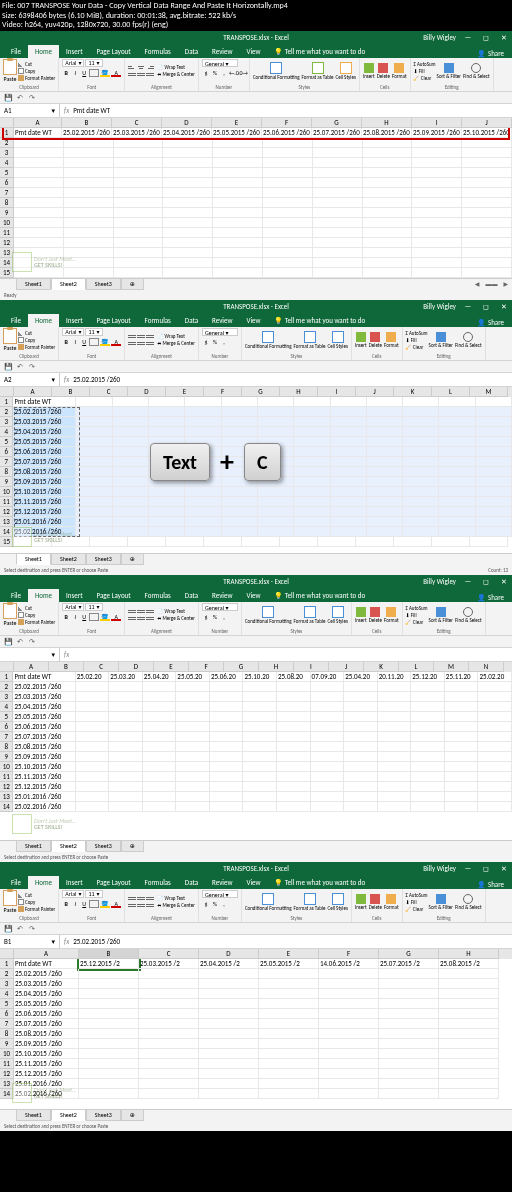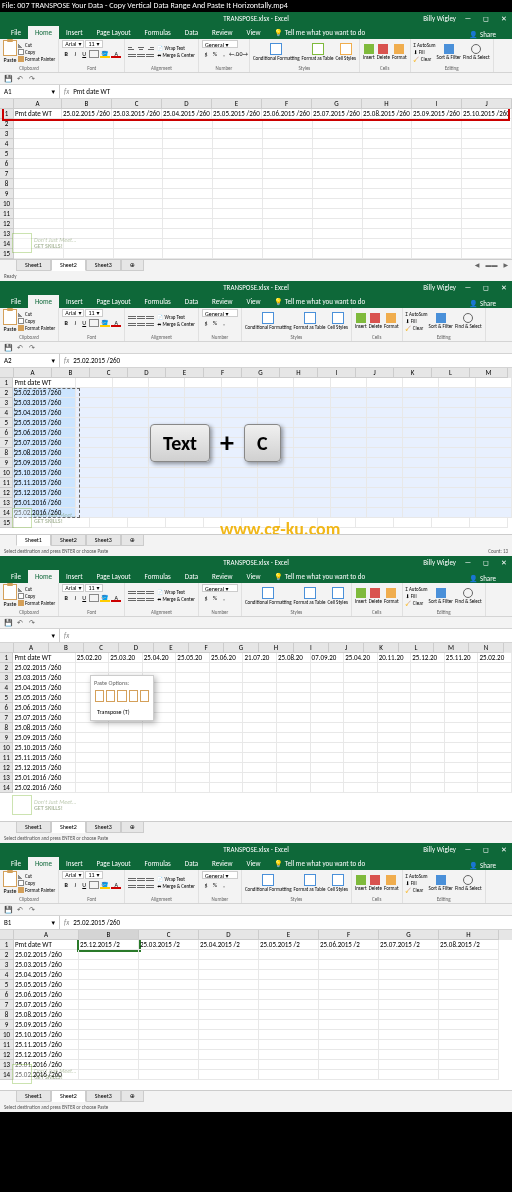--- a/index.html
+++ b/index.html
@@ -7,21 +7,21 @@
 .vidinfo{background:#000;color:#fff;font-size:8px;padding:1px 2px;font-family:Arial,sans-serif;line-height:1.2}
 .vidinfo div{white-space:nowrap}
 .excel-window{width:512px;position:relative}
 .title-bar{background:#0e6839;height:14px;display:flex;align-items:center;justify-content:space-between;font-size:7px;color:#fff}
 .title-center{position:absolute;left:50%;transform:translateX(-50%)}
 .title-right{display:flex;align-items:center;gap:6px;margin-right:2px}
 .tb-btn{width:12px;text-align:center}
 .menu-bar{background:#0e6839;height:13px;display:flex;align-items:flex-end;padding-left:4px;font-size:7px;color:#fff}
 .menu-item{padding:2px 7px 2px}
 .menu-item.active{background:#f3f3f3;color:#0e6839}
-.menu-right{margin-left:auto;display:flex;align-items:center;color:#fff;gap:4px;padding-right:16px}
+.menu-right{margin-left:auto;display:flex;align-items:center;color:#fff;gap:4px;padding-right:8px}
 .ribbon{background:#f3f3f3;height:34px;display:flex;border-bottom:1px solid #d4d4d4;font-size:6px;overflow:hidden}
 .ribbon-group{border-right:1px solid #e0e0e0;padding:1px 3px;display:flex;flex-direction:column;justify-content:space-between;min-width:30px}
 .rg-title{text-align:center;color:#666;font-size:5px;margin-top:1px}
 .rg-content{display:flex;align-items:center;gap:1px;flex:1}
 .clip-paste{display:flex;flex-direction:column;align-items:center;font-size:6px}
 .clip-paste .icon{width:14px;height:16px;background:#fff;border:1px solid #d4a05a;position:relative}
 .clip-paste .icon::before{content:"";position:absolute;top:-2px;left:3px;width:6px;height:3px;background:#d4a05a;border-radius:1px}
 .clip-side{display:flex;flex-direction:column;font-size:5px;gap:1px}
 .clip-side div{display:flex;align-items:center;gap:1px}
 .mini-icon{width:6px;height:6px;display:inline-block}
@@ -99,20 +99,22 @@
 .paste-popup .pt{padding:2px 4px;margin-top:2px}
 .row.selrow .cell:first-of-type{background:#cce5ff}
 .row.selrow{background:#e8f0fe}
 .marquee{position:absolute;border:1px dashed #666;pointer-events:none}
 </style>
 </head>
 <body>
 
 <div class="vidinfo">
 <div>File: 007 TRANSPOSE Your Data - Copy Vertical Data Range And Paste It Horizontally.mp4</div>
+<div>Size: 6398406 bytes (6.10 MiB), duration: 00:01:38, avg.bitrate: 522 kb/s</div>
+<div>Video: h264, yuv420p, 1280x720, 30.00 fps(r) (eng)</div>
 </div>
 
 <div class="excel-window">
   <div class="title-bar">
     <div style="width:60px"></div>
     <div class="title-center">TRANSPOSE.xlsx - Excel</div>
     <div class="title-right">
       <span>Billy Wigley</span>
       <span class="tb-btn">—</span>
       <span class="tb-btn">◻</span>
@@ -710,21 +712,20 @@
         <span class="fx-val">25.02.2015 /260</span>
       </div>
     </div>
   <div class="grid-area" style="height:166px">
     <div class="marquee" style="top:20px;left:14px;width:66px;height:130px"></div>
     <div class="ctrl-key-overlay" style="top:56px;left:150px">
       <div class="key-cap">Text</div>
       <div class="key-plus">+</div>
       <div class="key-cap">C</div>
     </div>
-    <div class="cg-watermark" style="top:150px;left:220px">www.cg-ku.com</div>
     <div class="col-headers" id="p2-cols">
         <div class="corner"></div>
         <div class="col-h" style="width:38px">A</div>
         <div class="col-h" style="width:38px">B</div>
         <div class="col-h" style="width:38px">C</div>
         <div class="col-h" style="width:38px">D</div>
         <div class="col-h" style="width:38px">E</div>
         <div class="col-h" style="width:38px">F</div>
         <div class="col-h" style="width:38px">G</div>
         <div class="col-h" style="width:38px">H</div>
@@ -1172,31 +1173,20 @@
       <div class="name-box">
         <span></span>
         <span>▾</span>
       </div>
       <div class="fx-area">
         <span class="fx-label">fx</span>
         <span class="fx-val"></span>
       </div>
     </div>
   <div class="grid-area" style="height:178px">
-    <div class="paste-popup" style="top:32px;left:90px">
-      <div class="ph">Paste Options:</div>
-      <div class="picons">
-          <div class="pi"></div>
-          <div class="pi"></div>
-          <div class="pi"></div>
-          <div class="pi"></div>
-          <div class="pi"></div>
-        </div>
-      <div class="pt">Transpose (T)</div>
-    </div>
     <div class="col-headers" id="p3-cols">
         <div class="corner"></div>
         <div class="col-h" style="width:35px">A</div>
         <div class="col-h" style="width:35px">B</div>
         <div class="col-h" style="width:35px">C</div>
         <div class="col-h" style="width:35px">D</div>
         <div class="col-h" style="width:35px">E</div>
         <div class="col-h" style="width:35px">F</div>
         <div class="col-h" style="width:35px">G</div>
         <div class="col-h" style="width:35px">H</div>
@@ -1209,21 +1199,21 @@
       </div>
     <div id="p3-rows">
         <div class="row">
           <div class="row-h">1</div>
           <div class="cell" style="width:65px">Pmt date WT</div>
           <div class="cell" style="width:35px">25.02.20</div>
           <div class="cell" style="width:35px">25.03.20</div>
           <div class="cell" style="width:35px">25.04.20</div>
           <div class="cell" style="width:35px">25.05.20</div>
           <div class="cell" style="width:35px">25.06.20</div>
-          <div class="cell" style="width:35px">21.07.20</div>
+          <div class="cell" style="width:35px">25.10.20</div>
           <div class="cell" style="width:35px">25.08.20</div>
           <div class="cell" style="width:35px">07.09.20</div>
           <div class="cell" style="width:35px">25.04.20</div>
           <div class="cell" style="width:35px">20.11.20</div>
           <div class="cell" style="width:35px">25.12.20</div>
           <div class="cell" style="width:35px">25.11.20</div>
           <div class="cell" style="width:35px">25.02.20</div>
         </div>
         <div class="row">
           <div class="row-h">2</div>
@@ -1661,21 +1651,21 @@
         <div class="col-h" style="width:60px">H</div>
       </div>
     <div id="p4-rows">
         <div class="row">
           <div class="row-h">1</div>
           <div class="cell" style="width:65px">Pmt date WT</div>
           <div class="cell" style="width:60px;outline:2px solid #2a7a2a;background:#fff">25.12.2015 /2</div>
           <div class="cell" style="width:60px;">25.03.2015 /2</div>
           <div class="cell" style="width:60px;">25.04.2015 /2</div>
           <div class="cell" style="width:60px;">25.05.2015 /2</div>
-          <div class="cell" style="width:60px;">25.06.2015 /2</div>
+          <div class="cell" style="width:60px;">14.06.2015 /2</div>
           <div class="cell" style="width:60px;">25.07.2015 /2</div>
           <div class="cell" style="width:60px;">25.08.2015 /2</div>
         </div>
         <div class="row">
           <div class="row-h">2</div>
           <div class="cell" style="width:65px">25.02.2015 /260</div>
           <div class="cell" style="width:60px"></div>
           <div class="cell" style="width:60px"></div>
           <div class="cell" style="width:60px"></div>
           <div class="cell" style="width:60px"></div>

